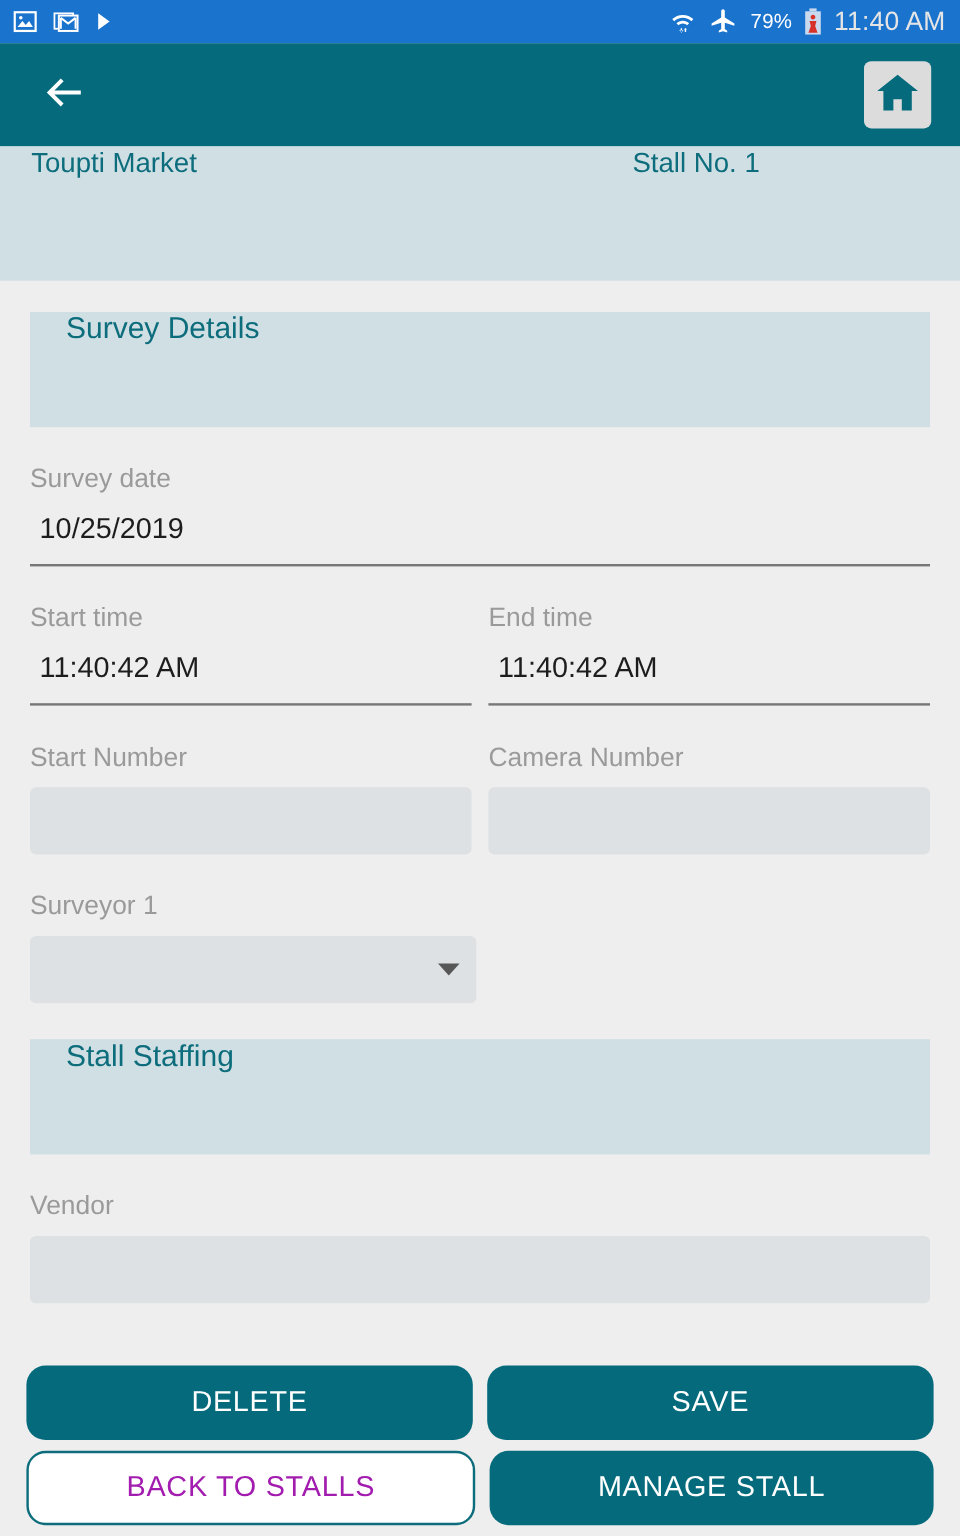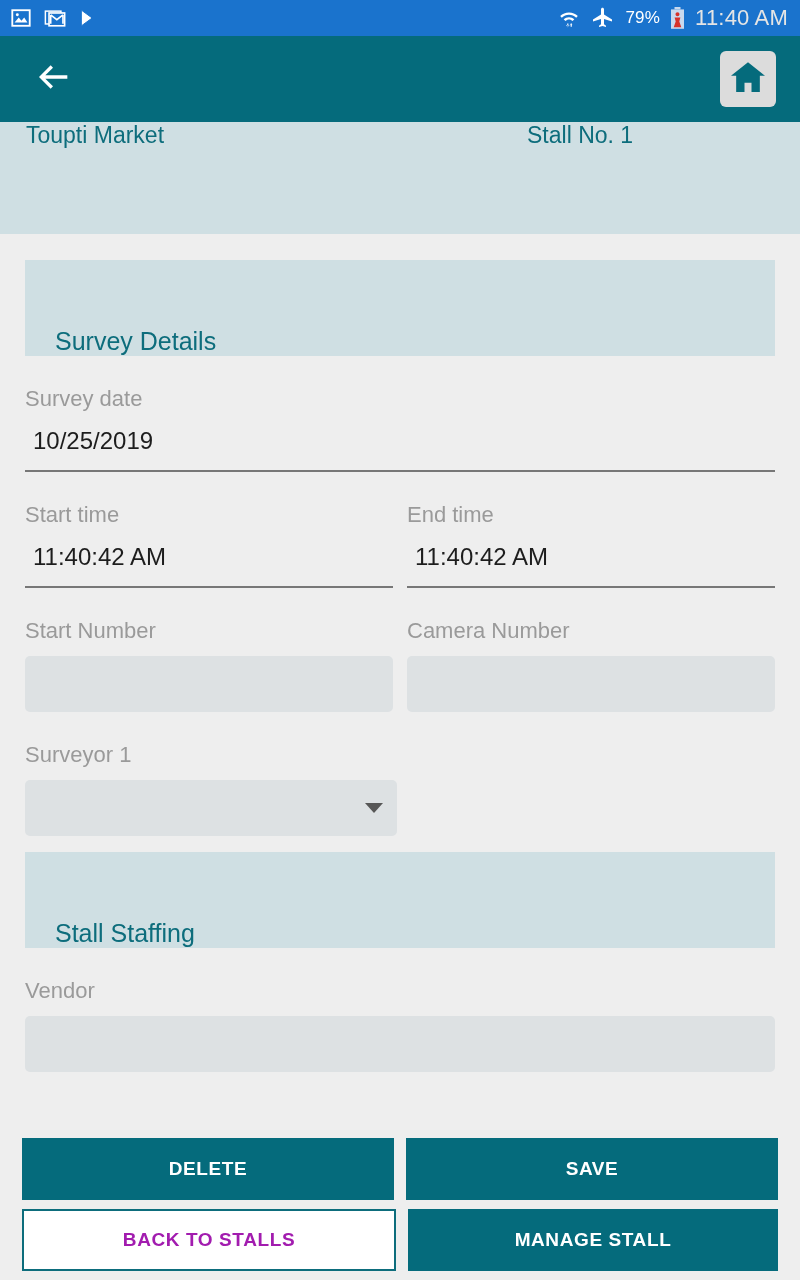--- a/index.html
+++ b/index.html
@@ -89,21 +89,21 @@
     padding: 26px 25px 0 25px;
     height: 866px;
     overflow: hidden;
     position: relative;
   }
 
   .section-header {
     background: #cfdfe3;
     height: 96px;
     display: flex;
-    align-items: flex-end;
+    align-items: flex-start;
     padding: 0 30px;
     color: #0d6d7c;
     font-size: 25px;
   }
 
   .field-label {
     color: #9a9a9a;
     font-size: 22px;
     margin-top: 30px;
     margin-bottom: 12px;
@@ -149,47 +149,46 @@
     border-top: 10px solid #575757;
   }
 
   .vendor-input {
     height: 56px;
     background: #dde1e3;
     border-radius: 5px;
     width: 100%;
   }
 
-  .section-header.staffing { margin-top: 16px; }
+  .section-header.staffing { margin-top: 30px; }
 
   
   .button-bar {
     position: absolute;
     left: 0; right: 0; bottom: 0;
     height: 140px;
     background: #eeeeee;
     padding: 0 22px 9px 22px;
     display: flex;
     flex-direction: column;
     gap: 9px;
     justify-content: flex-end;
   }
   .btn-row { display: flex; gap: 12px; }
   .btn {
     flex: 1;
     height: 62px;
-    border-radius: 0;
+    border-radius: 16px;
     display: flex;
     align-items: center;
     justify-content: center;
-    font-size: 19px;
+    font-size: 24px;
     letter-spacing: 0.6px;
     cursor: pointer;
     user-select: none;
-    font-weight: bold;
   }
   .btn-filled {
     background: #056b7c;
     color: #ffffff;
     border: none;
   }
   .btn-outline {
     background: #ffffff;
     color: #a21caf;
     border: 2px solid #0d6d7c;

